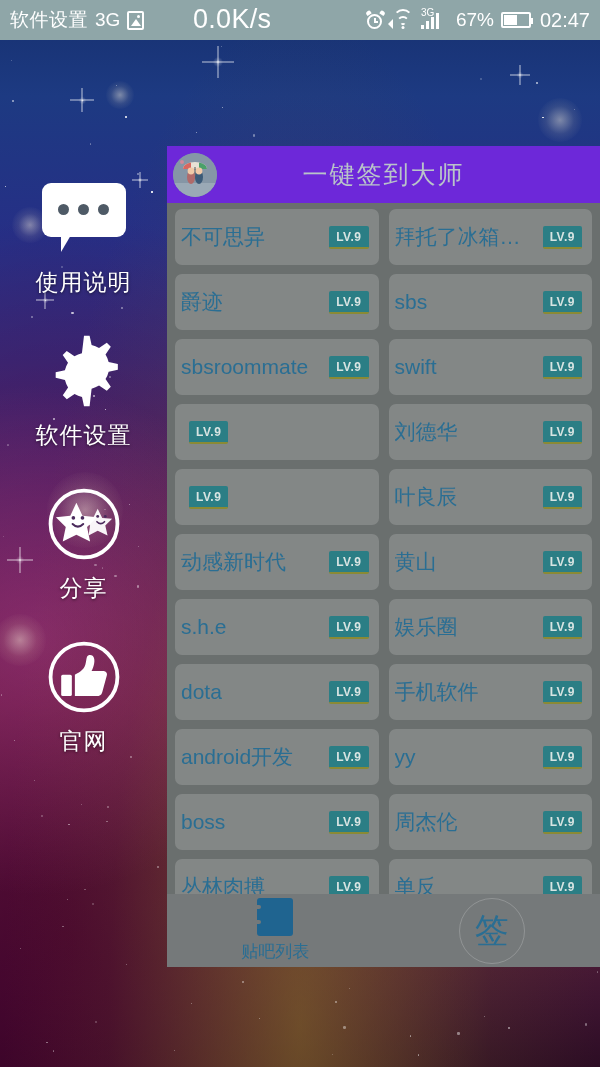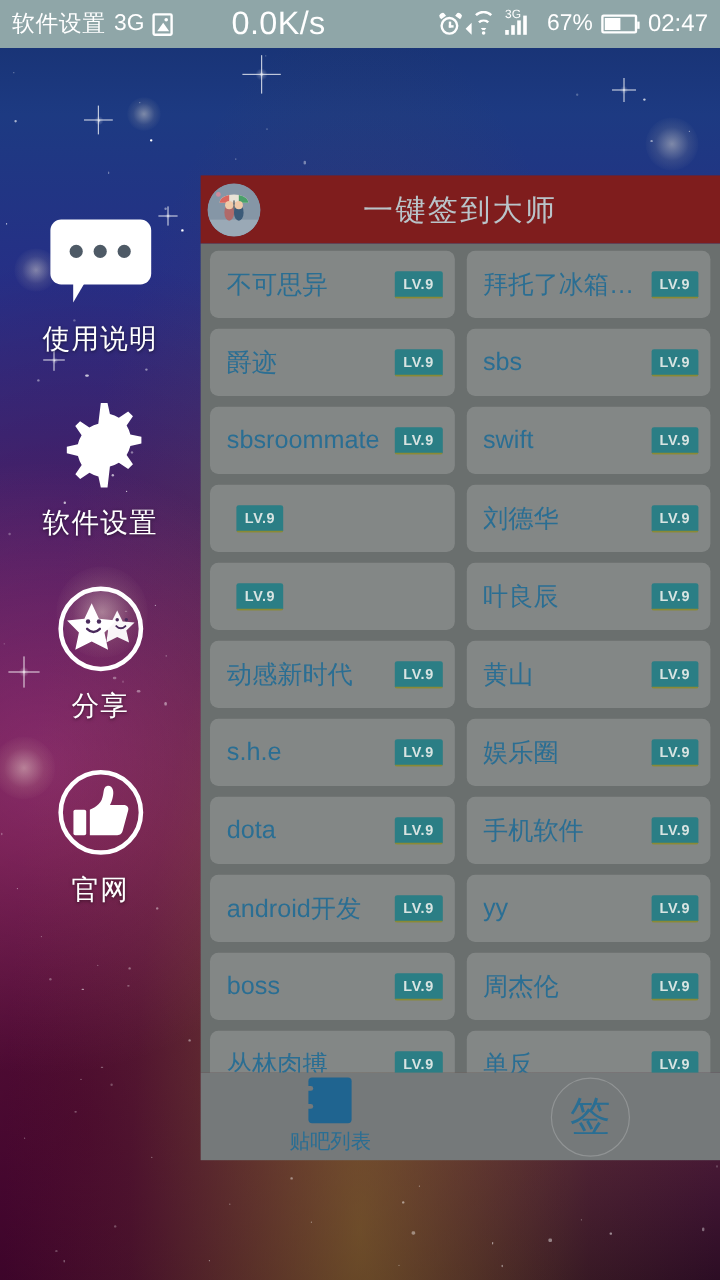--- a/index.html
+++ b/index.html
@@ -189,21 +189,21 @@
     border-bottom: 17px solid transparent;
   }
 
   
   #panel {
     position: absolute; left: 167px; top: 146px;
     width: 433px; height: 821px;
     overflow: hidden; z-index: 20;
   }
   #panel-header {
-    height: 57px; background: #7f1d1d;
+    height: 57px; background: #6d28d9;
     display: flex; align-items: center; position: relative;
   }
   #panel-avatar {
     width: 44px; height: 44px; border-radius: 50%;
     margin-left: 6px; overflow: hidden; flex: none;
     background: #7c93ad;
   }
   #panel-title {
     position: absolute; left: 0; right: 0; text-align: center;
     color: #b9c4c9; font-size: 25px; letter-spacing: 2px;
@@ -216,21 +216,21 @@
     overflow: hidden;
   }
   .row {
     display: flex; gap: 10px; padding: 0 8px; margin-bottom: 9px;
   }
   .cell {
     flex: 1 0 0; min-width: 0;
     height: 56px; border-radius: 7px;
     background: rgba(222,224,222,0.22);
     display: flex; align-items: center;
-    padding: 0 10px 0 14px;
+    padding: 0 10px 0 6px;
     position: relative;
   }
   .cell-name {
     color: #2a6e93; font-size: 21px;
     white-space: nowrap; overflow: hidden; text-overflow: ellipsis;
     flex: 1 1 auto;
   }
   .lv-badge {
     flex: none; margin-left: 8px;
     background: #2b7e85; color: #d8e4e2;

